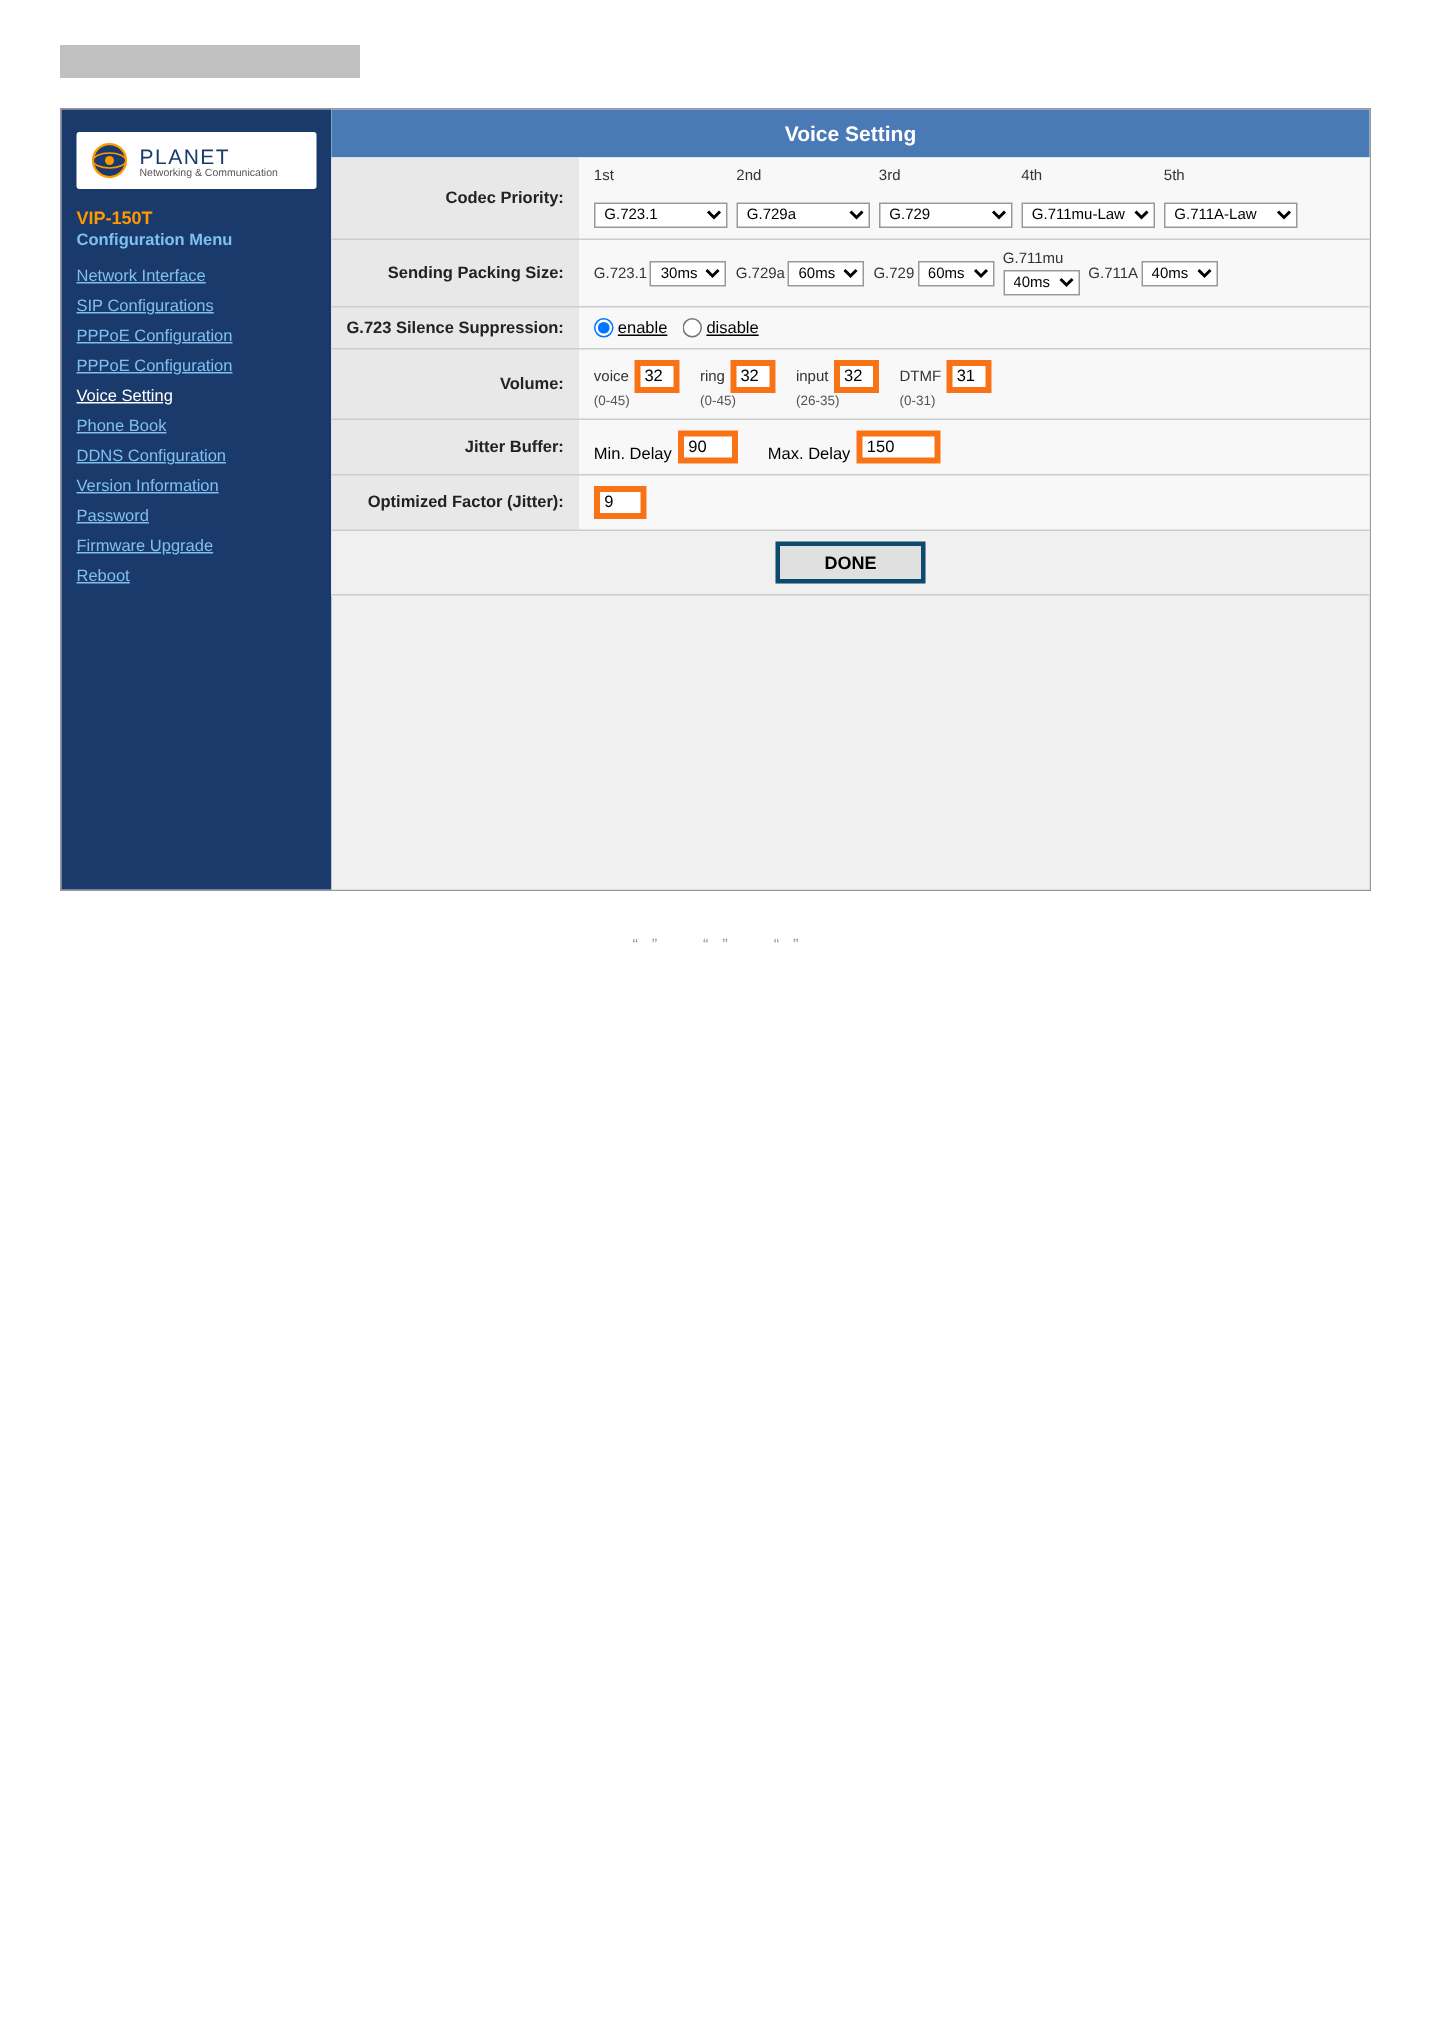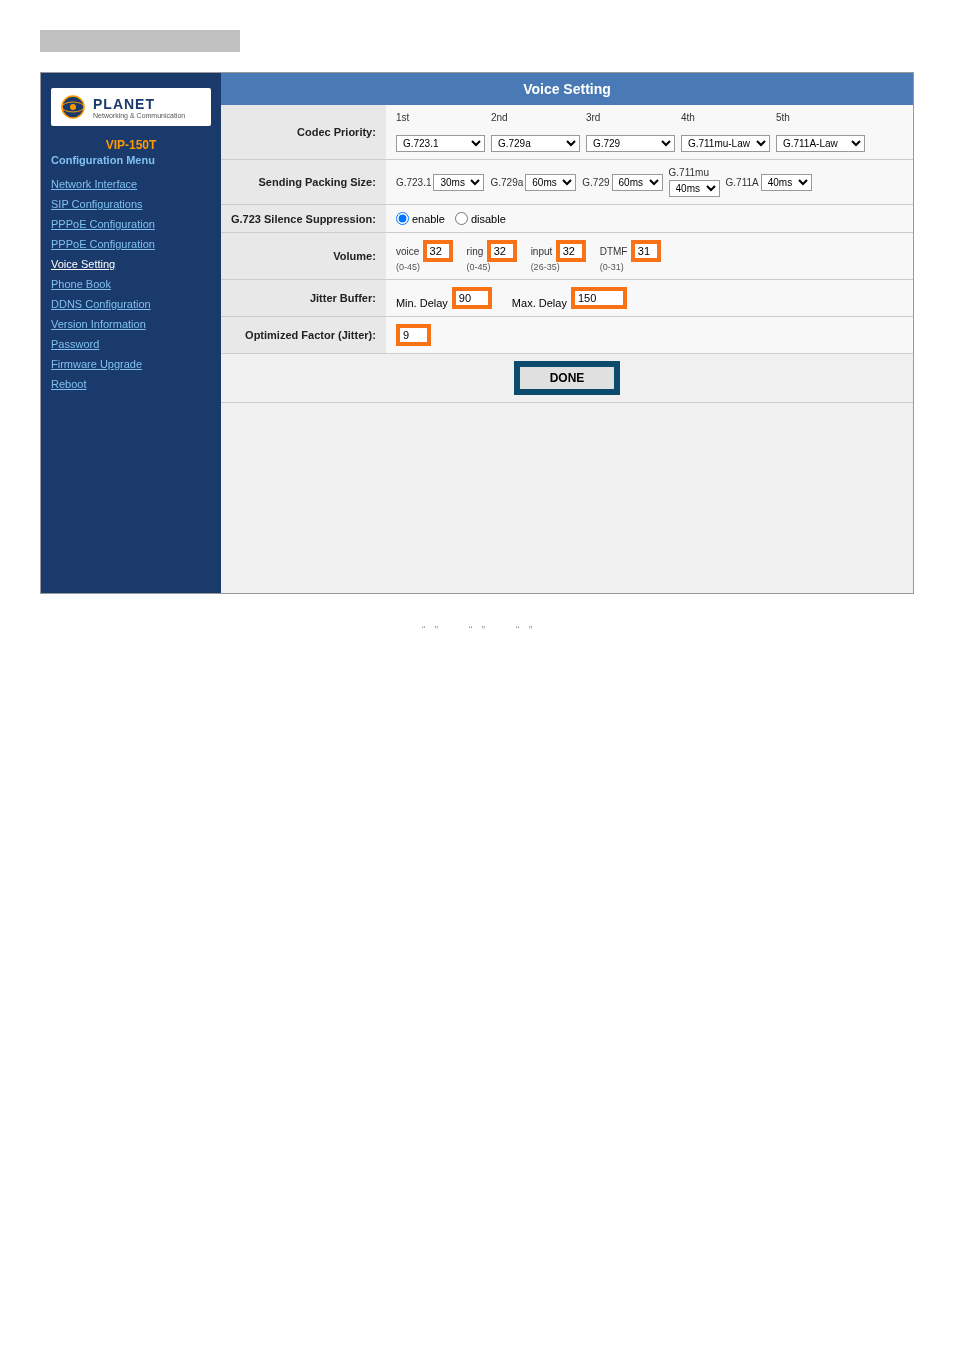--- a/index.html
+++ b/index.html
@@ -37,36 +37,35 @@
       padding: 5px 8px;
       border-radius: 2px;
     }
     .logo-icon {
       width: 28px;
       height: 28px;
       margin-right: 6px;
     }
     .logo-text {
       font-size: 14px;
-      font-weight: bold;
+      font-weight: normal;
       color: #1a3a6b;
       letter-spacing: 1px;
     }
     .logo-subtext {
       font-size: 7px;
       color: #555;
       display: block;
     }
     .device-title {
       color: #f90;
       font-size: 12px;
       font-weight: bold;
       margin-top: 10px;
       margin-bottom: 2px;
-      text-align: center;
     }
     .config-menu-title {
       color: #7fc0f0;
       font-size: 11px;
       font-weight: bold;
       margin-bottom: 12px;
     }
     .sidebar-link {
       display: block;
       color: #7fc0f0;
@@ -161,20 +160,21 @@
       display: flex;
       align-items: center;
       gap: 10px;
       font-size: 11px;
     }
     .radio-group label {
       display: flex;
       align-items: center;
       gap: 3px;
       cursor: pointer;
+      text-decoration: underline;
     }
     .volume-row {
       display: flex;
       align-items: flex-start;
       gap: 14px;
     }
     .volume-group {
       display: flex;
       flex-direction: column;
       align-items: flex-start;
@@ -199,21 +199,21 @@
       font-size: 11px;
     }
     .done-row {
       text-align: center;
       padding: 12px;
       background: #f0f0f0;
       border-top: 1px solid #ccc;
     }
     .done-btn {
       background: #e0e0e0;
-      border: 6px solid #0c4a6e;
+      border: 3px solid #0c4a6e;
       padding: 4px 30px;
       font-size: 12px;
       font-weight: bold;
       cursor: pointer;
     }
     .footer-quotes {
       color: #999;
       font-size: 11px;
       text-align: center;
       margin-top: 30px;

